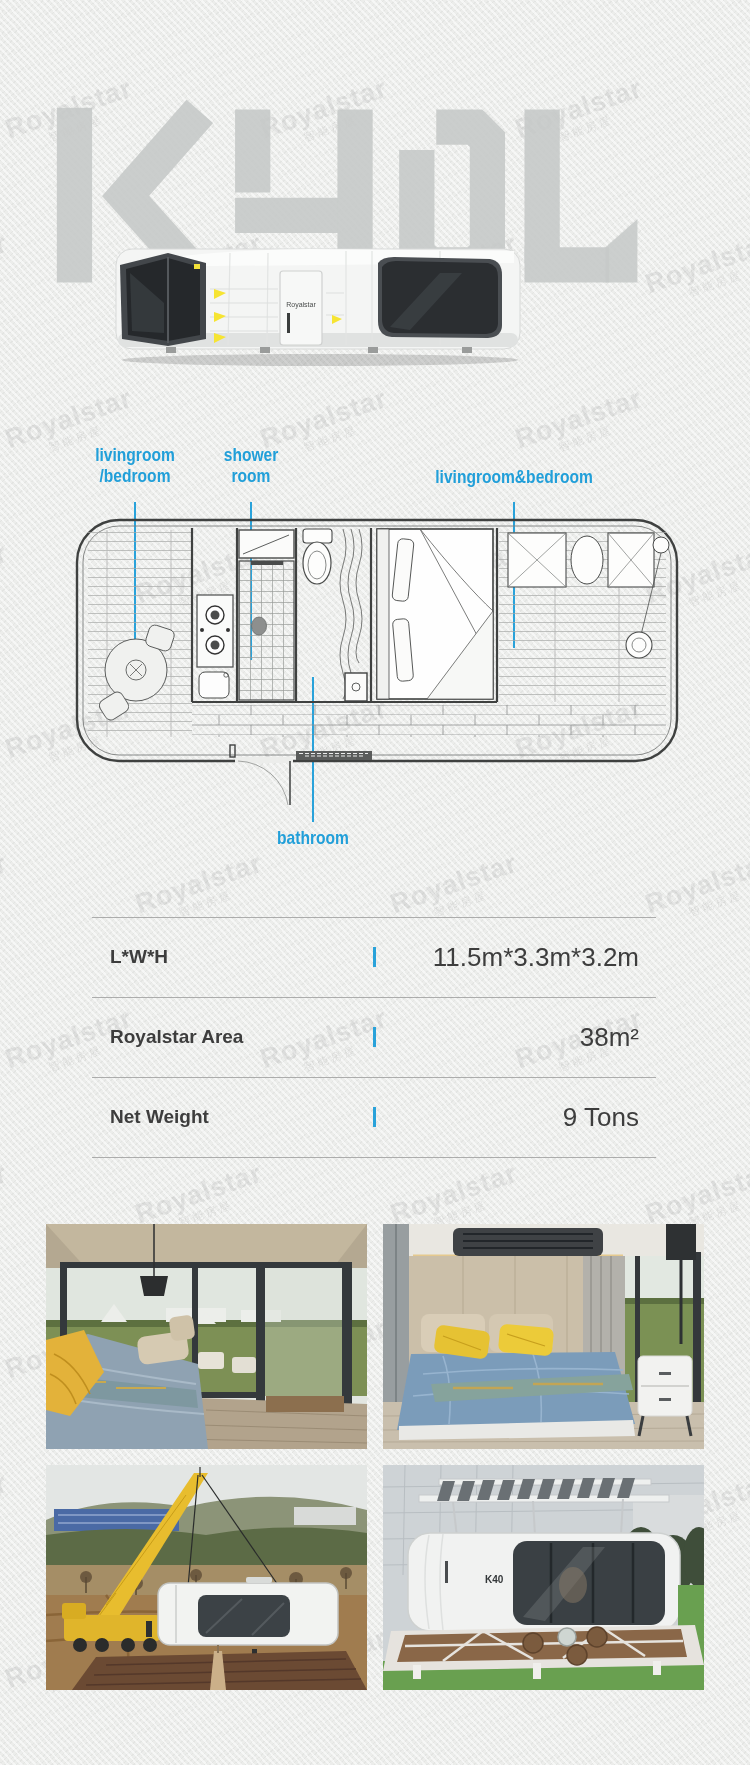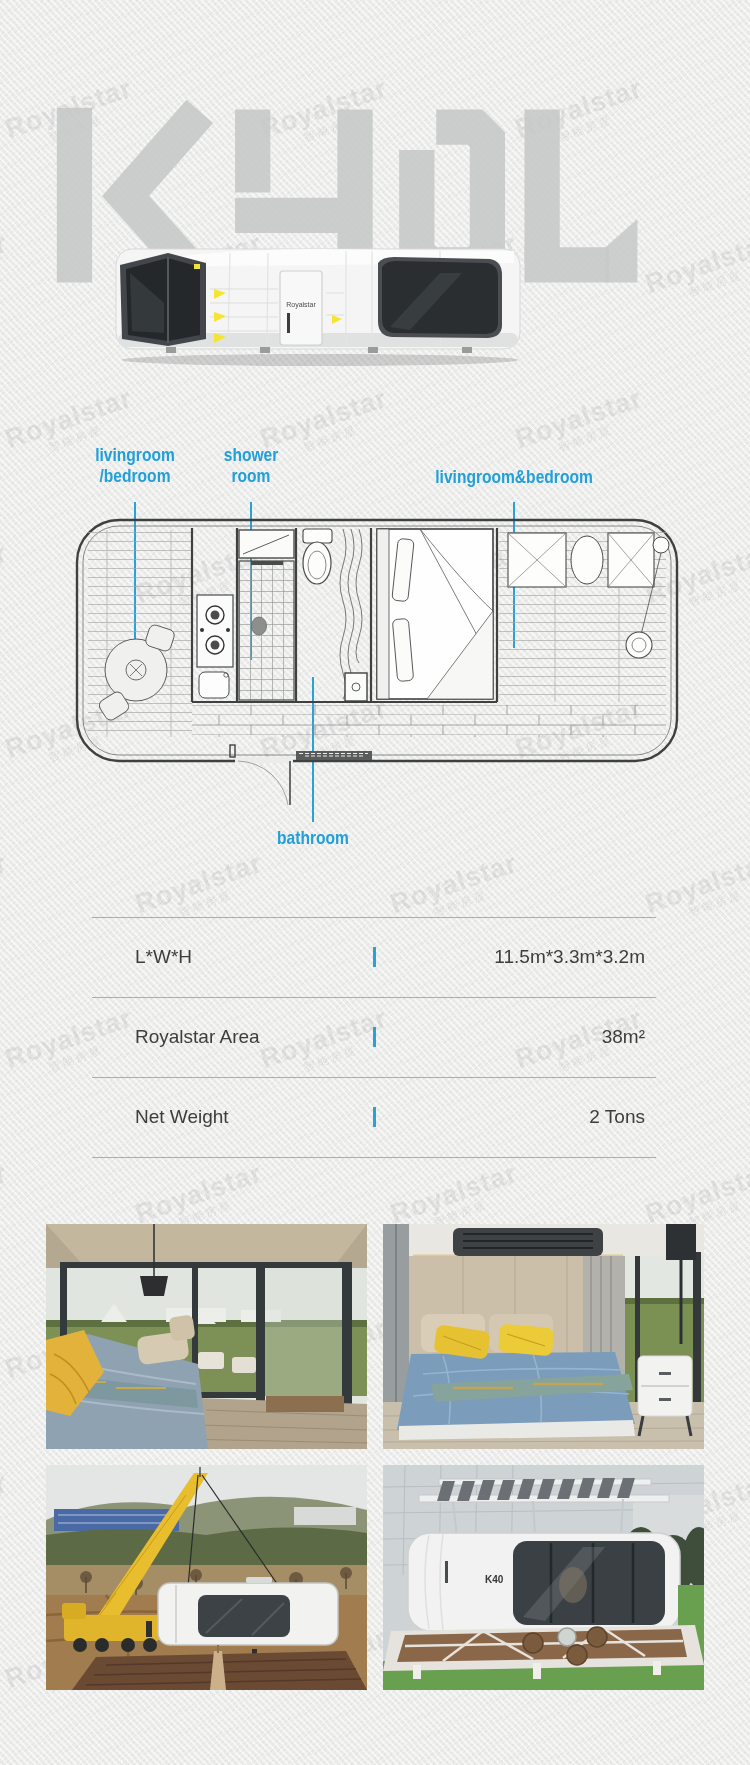--- a/index.html
+++ b/index.html
@@ -16,22 +16,22 @@
   .wm .b{font-size:27px;font-weight:700;letter-spacing:1px;display:block;}
   .wm .s{font-size:11px;letter-spacing:3px;display:block;margin-top:2px;}
   .abs{position:absolute;}
   .callout-label{
     position:absolute;color:#219fd9;font-weight:700;font-size:19px;line-height:21px;
     text-align:center;transform:translateX(-50%) scaleX(.82);white-space:nowrap;
   }
   .callout-line{position:absolute;width:2px;background:#29a2da;}
   .spec-line{position:absolute;left:92px;width:564px;height:1px;background:rgba(150,150,150,.75);}
   .spec-row{position:absolute;left:92px;width:564px;height:80px;display:flex;align-items:center;}
-  .spec-label{position:absolute;left:43px;font-size:19px;color:#3d3d3d;}
-  .spec-value{position:absolute;right:11px;font-size:19px;color:#3d3d3d;}
+  .spec-label{position:absolute;left:18px;font-size:19px;color:#3d3d3d;font-weight:bold;}
+  .spec-value{position:absolute;right:17px;font-size:26px;color:#3d3d3d;}
   .spec-tick{position:absolute;left:281px;top:30px;width:3px;height:20px;background:#29a2da;}
   .photo{position:absolute;width:321px;height:225px;overflow:hidden;background:#d8d8d4;}
   .photo svg{display:block;width:100%;height:100%;}
   .sr{position:absolute;width:1px;height:1px;overflow:hidden;clip-path:inset(50%);}
 </style>
 </head>
 <body>
 
 <div class="page">
 
@@ -386,21 +386,21 @@
       <span class="spec-value">11.5m*3.3m*3.2m</span>
     </div>
     <div class="spec-row" style="top:997px;">
       <span class="spec-label">Royalstar Area</span>
       <span class="spec-tick"></span>
       <span class="spec-value">38m²</span>
     </div>
     <div class="spec-row" style="top:1077px;">
       <span class="spec-label">Net Weight</span>
       <span class="spec-tick"></span>
-      <span class="spec-value">2 Tons</span>
+      <span class="spec-value">9 Tons</span>
     </div>
   </div>
 
   <div class="photo" style="left:46px;top:1224px;">
     <svg viewBox="0 0 321 225" preserveAspectRatio="none">
       <rect width="321" height="225" fill="#e2e6e1"></rect>
       <rect x="0" y="0" width="321" height="44" fill="#b4a891"></rect>
       <path d="M0 0 H321 L290 40 L40 44 Z" fill="#c3b79e"></path>
       <path d="M60 42 H300" stroke="#e8d9a8" stroke-width="3"></path>
       <rect x="0" y="44" width="321" height="128" fill="#e0e6df"></rect>

